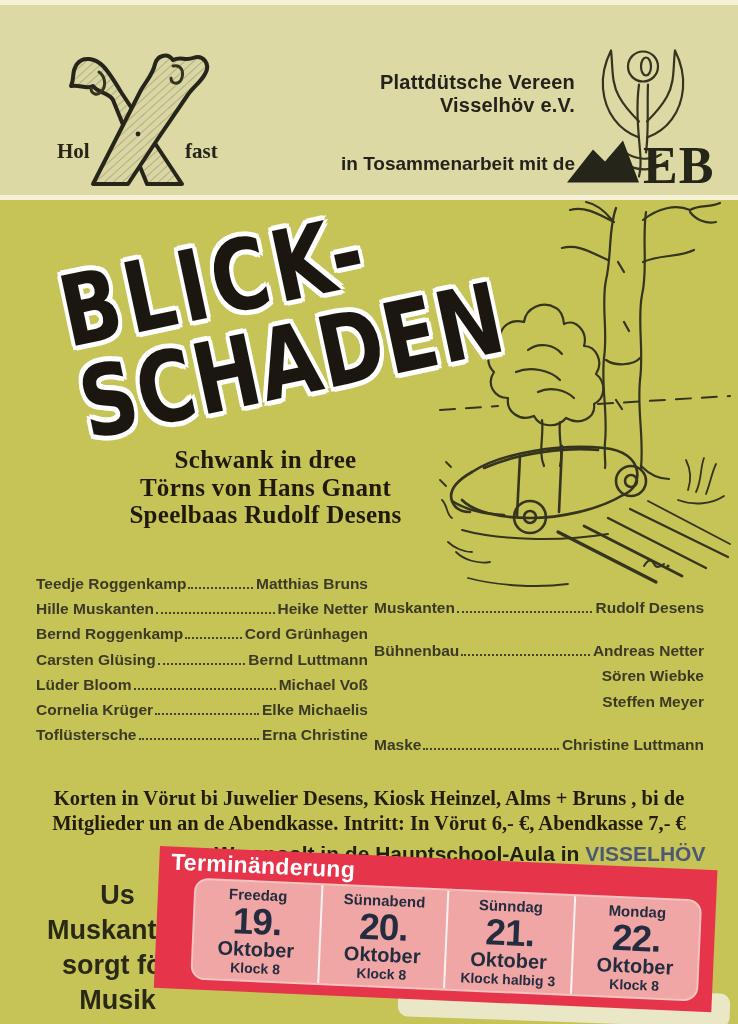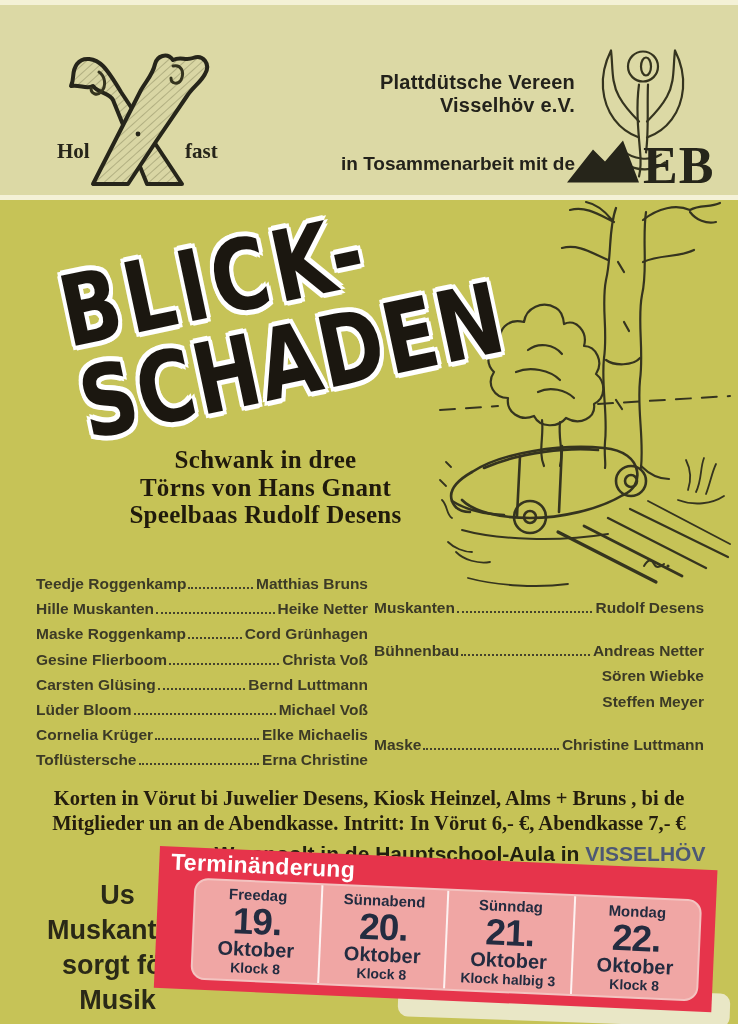--- a/index.html
+++ b/index.html
@@ -218,28 +218,23 @@
       <span class="role">Teedje Roggenkamp</span>
       <span class="dots"></span>
       <span class="actor">Matthias Bruns</span>
     </div>
       <div class="credit-row has-role has-actor">
       <span class="role">Hille Muskanten</span>
       <span class="dots"></span>
       <span class="actor">Heike Netter</span>
     </div>
       <div class="credit-row has-role has-actor">
-      <span class="role">Maske Roggenkamp</span>
+      <span class="role">Bernd Roggenkamp</span>
       <span class="dots"></span>
       <span class="actor">Cord Grünhagen</span>
-    </div>
-      <div class="credit-row has-role has-actor">
-      <span class="role">Gesine Flierboom</span>
-      <span class="dots"></span>
-      <span class="actor">Christa Voß</span>
     </div>
       <div class="credit-row has-role has-actor">
       <span class="role">Carsten Glüsing</span>
       <span class="dots"></span>
       <span class="actor">Bernd Luttmann</span>
     </div>
       <div class="credit-row has-role has-actor">
       <span class="role">Lüder Bloom</span>
       <span class="dots"></span>
       <span class="actor">Michael Voß</span>

